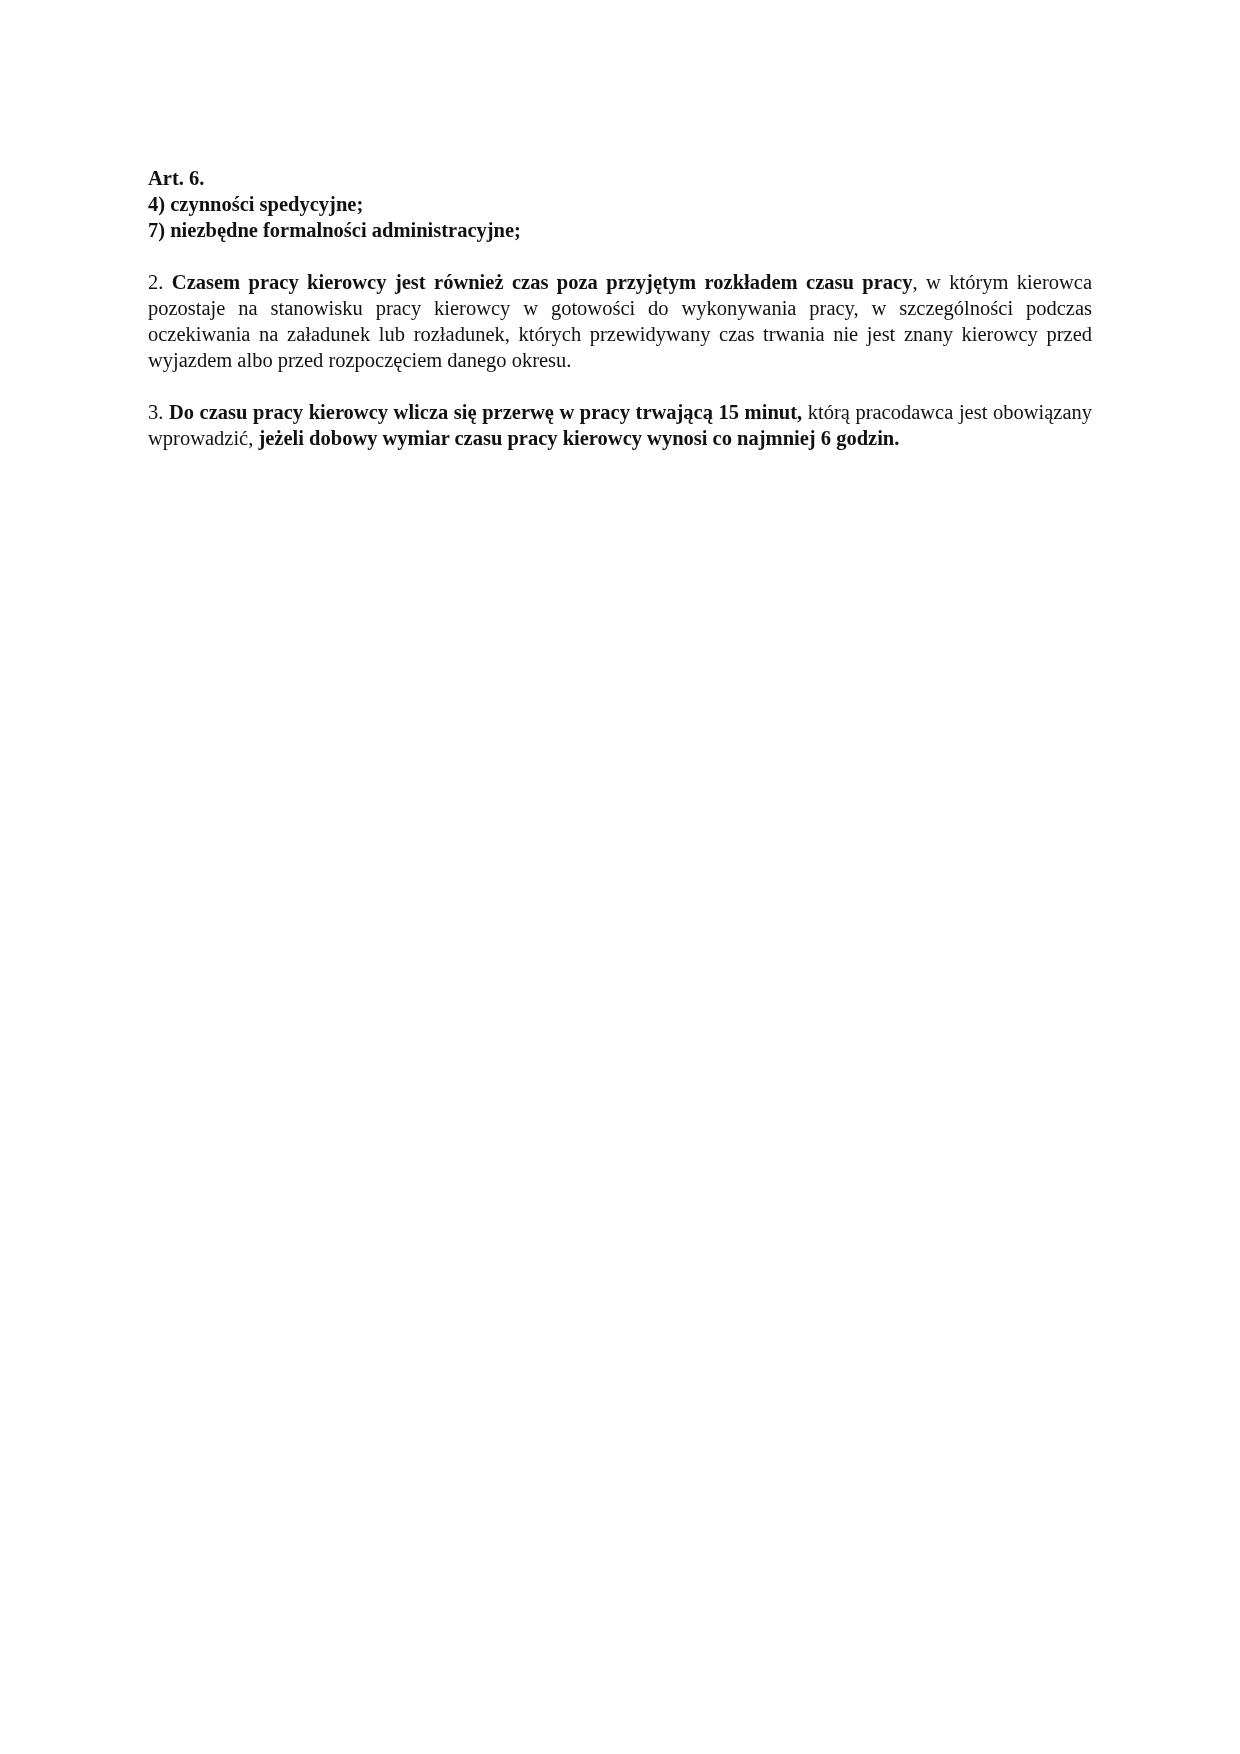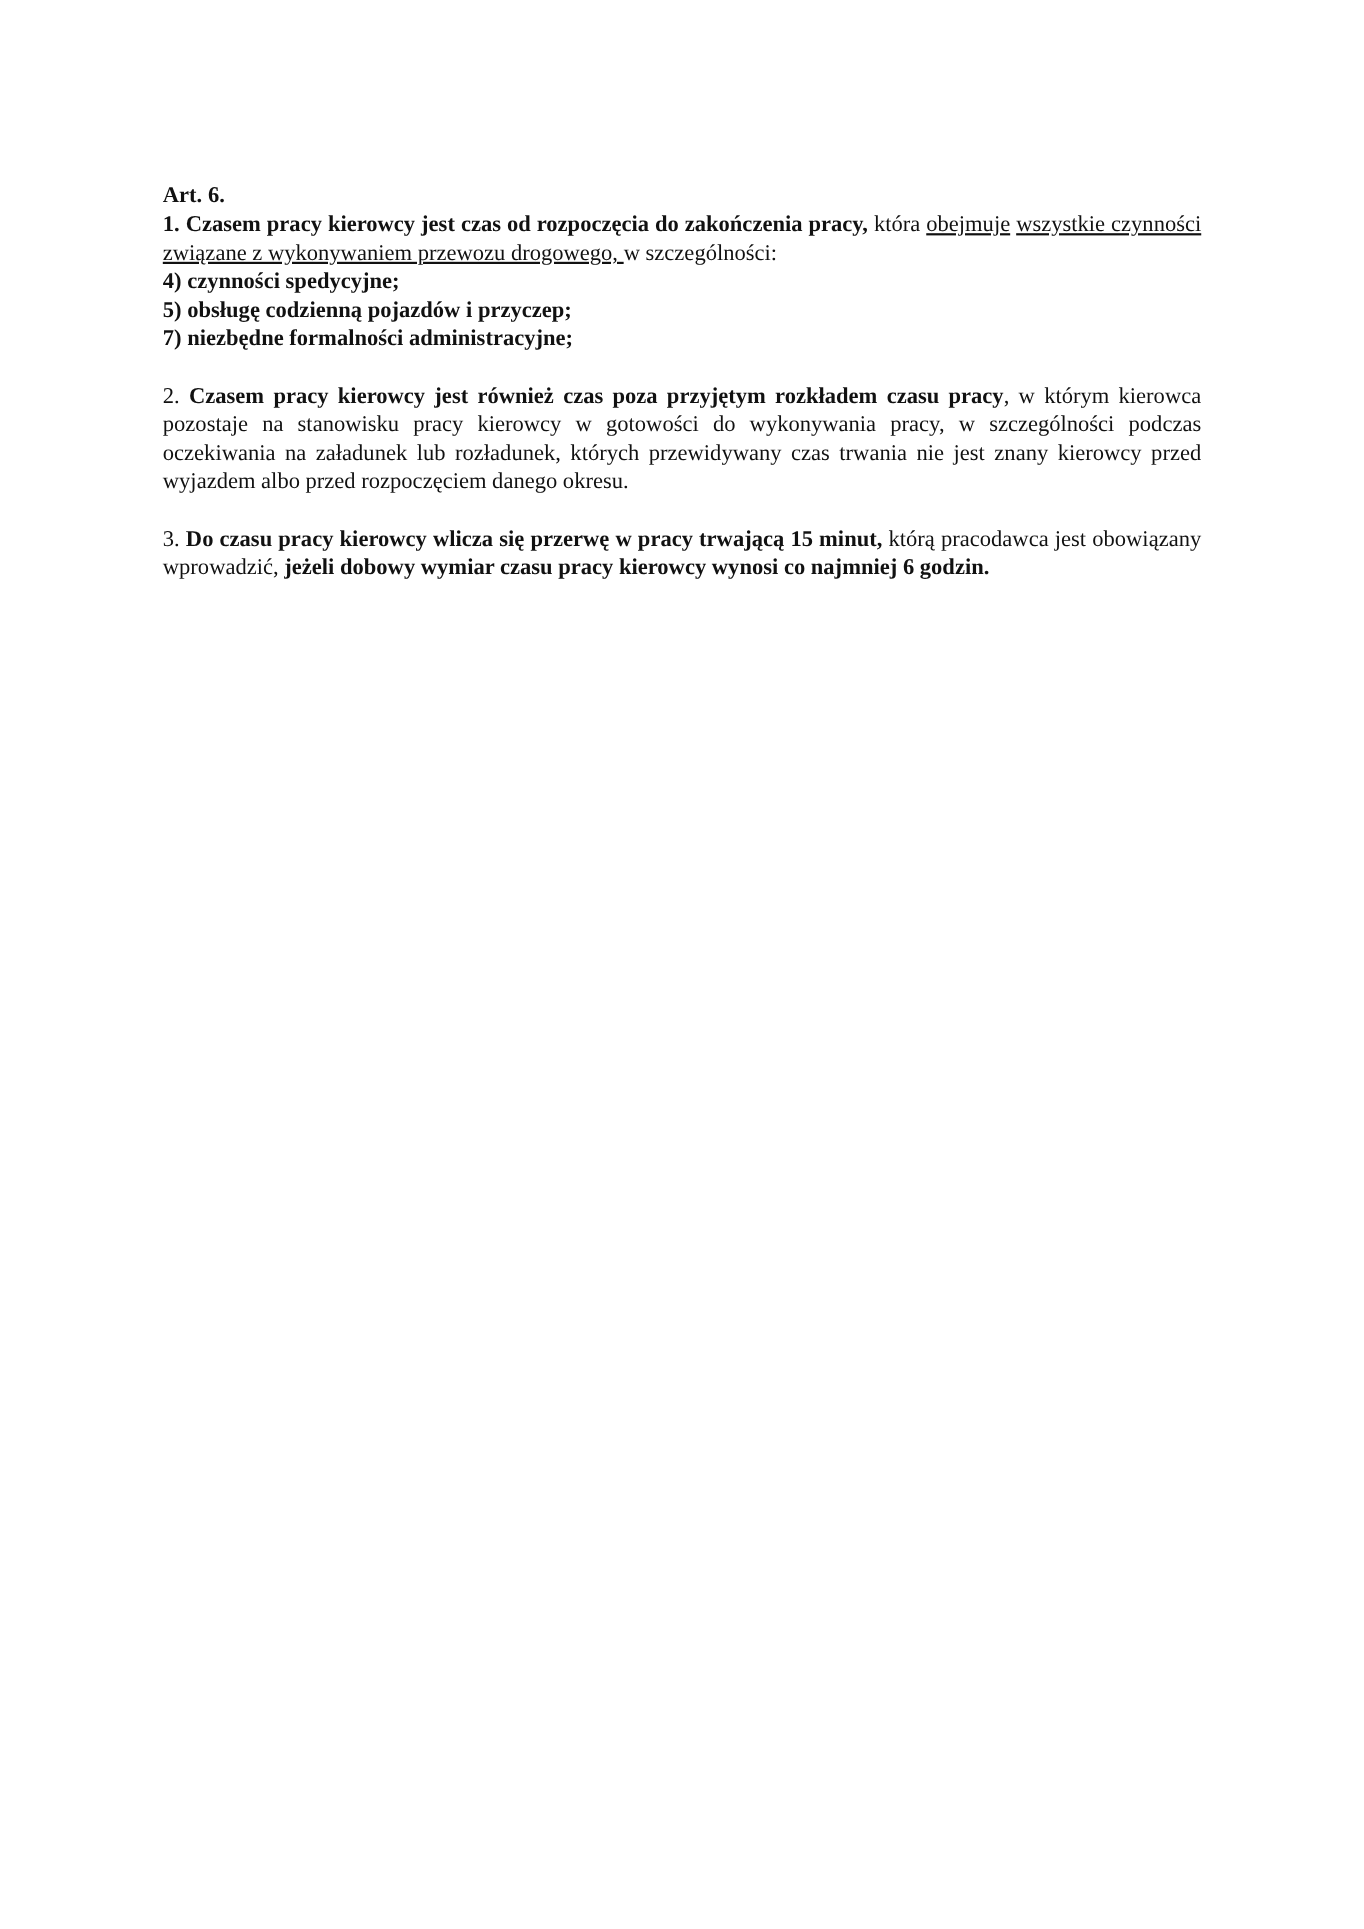--- a/index.html
+++ b/index.html
@@ -21,24 +21,22 @@
   u { text-decoration: underline; text-underline-offset: 2px; }
   .gap { height: 26px; }
 </style>
 </head>
 <body>
 
 <div class="page">
 
   <b class="line">Art. 6.</b>
 
-  <div class="justify"><b>1.</b> <b>Czasem pracy kierowcy jest czas od rozpoczęcia do zakończenia pracy,</b><span> która </span><u>obejmuje</u> <u>wszystkie czynności związane z wykonywaniem przewozu drogowego, </u><span>w szczególności:</span></div>
 
   <b class="line">4) czynności spedycyjne;</b>
-  <b class="line">5) obsługę codzienną pojazdów i przyczep;</b>
   <b class="line">7) niezbędne formalności administracyjne;</b>
 
   <div class="gap"></div>
 
   <div class="justify"><span>2. </span><b>Czasem pracy kierowcy jest również czas poza przyjętym rozkładem czasu pracy</b><span>, w którym kierowca pozostaje na stanowisku pracy kierowcy w gotowości do wykonywania pracy, w szczególności podczas oczekiwania na załadunek lub rozładunek, których przewidywany czas trwania nie jest znany kierowcy przed wyjazdem albo przed rozpoczęciem danego okresu.</span></div>
 
   <div class="gap"></div>
 
   <div class="justify"><span>3. </span><b>Do czasu pracy kierowcy wlicza się przerwę w pracy trwającą 15 minut,</b><span> którą pracodawca jest obowiązany wprowadzić, </span><b>jeżeli dobowy wymiar czasu pracy kierowcy wynosi co najmniej 6 godzin.</b></div>
 

